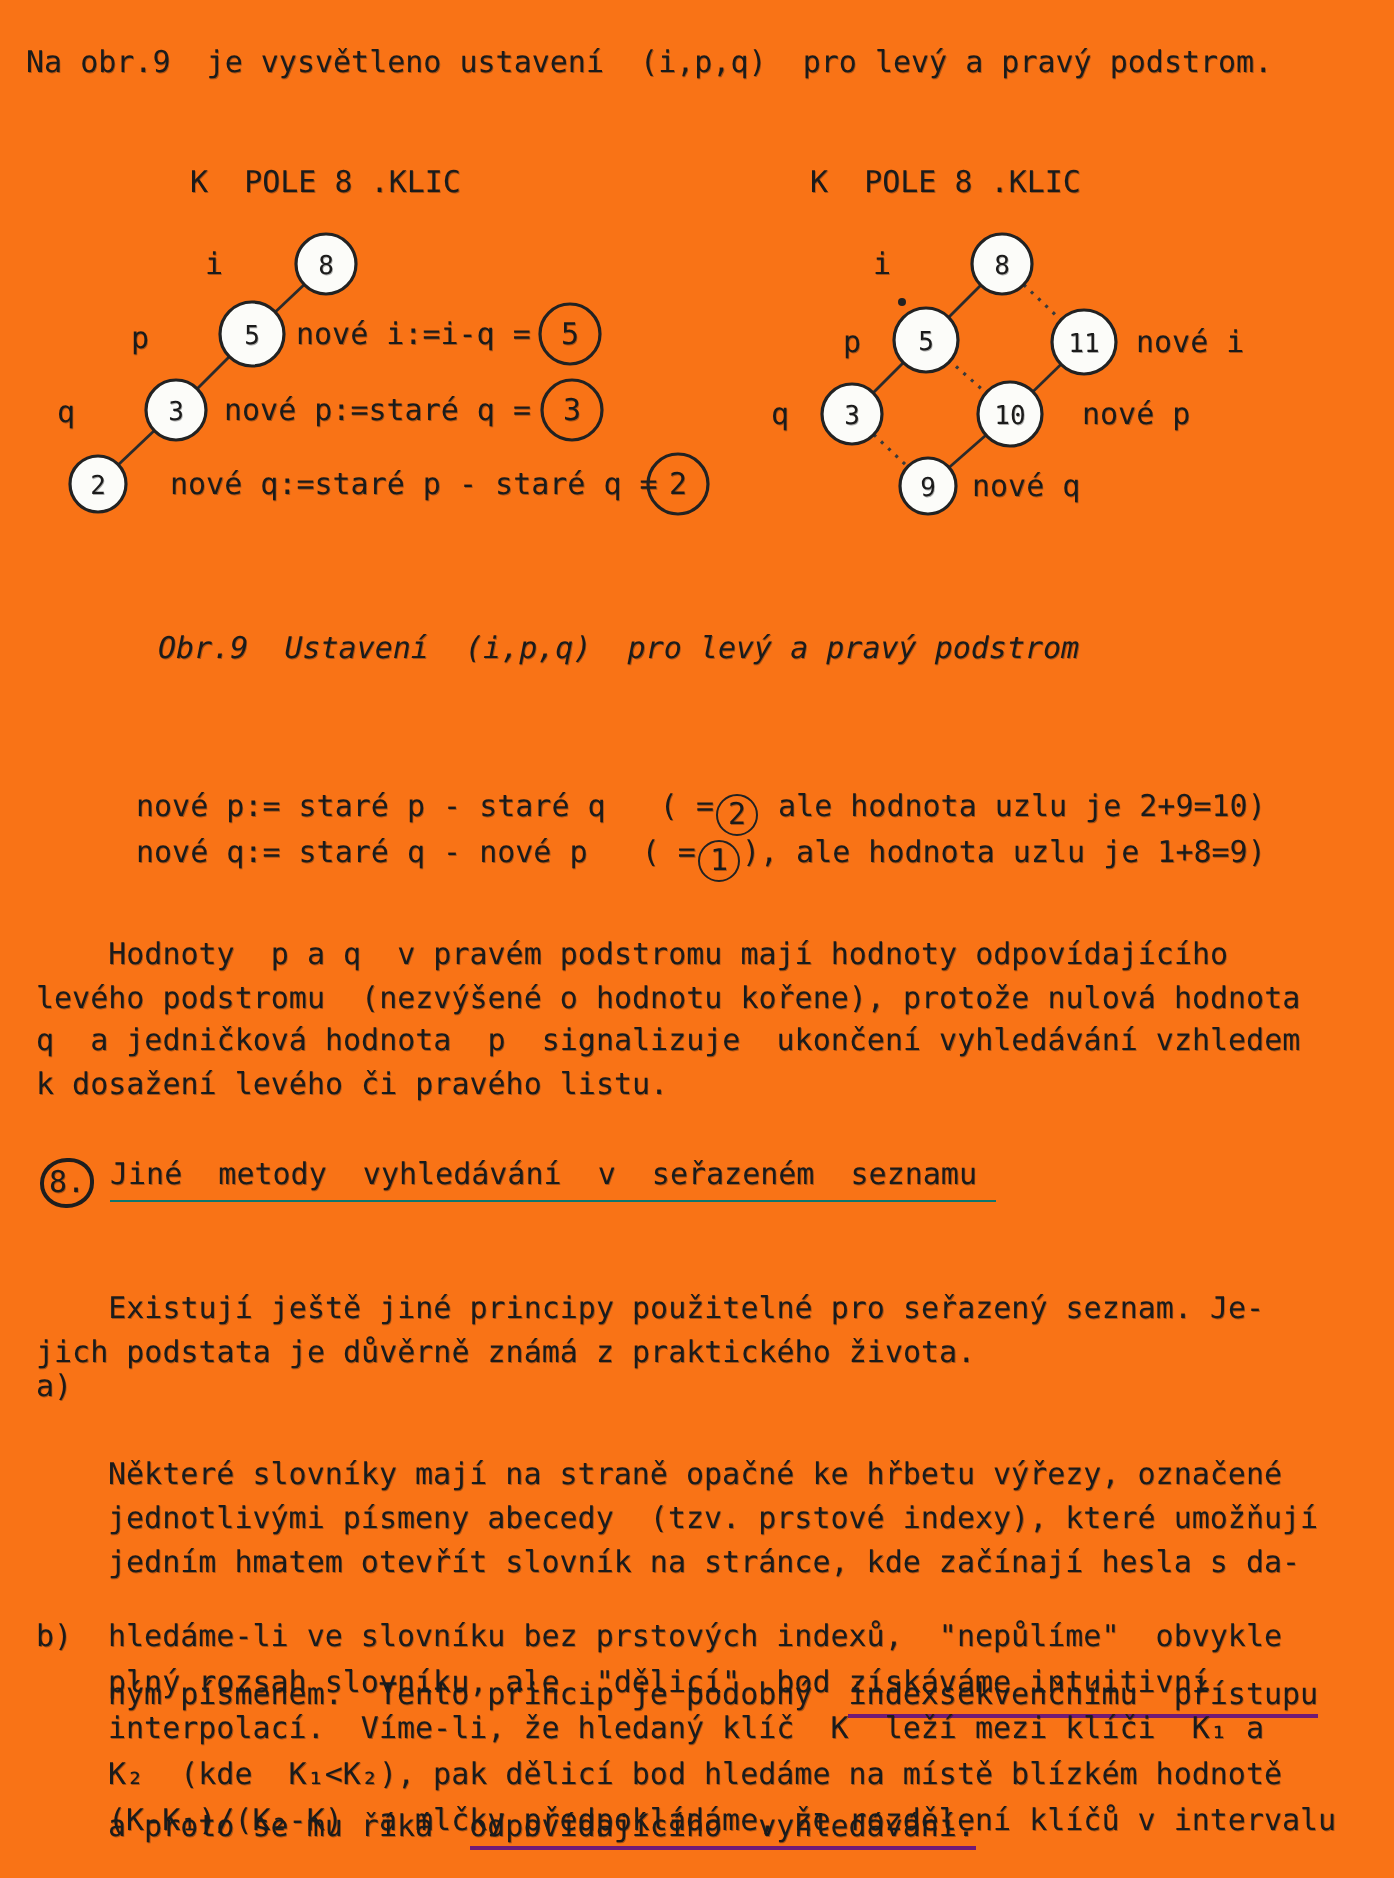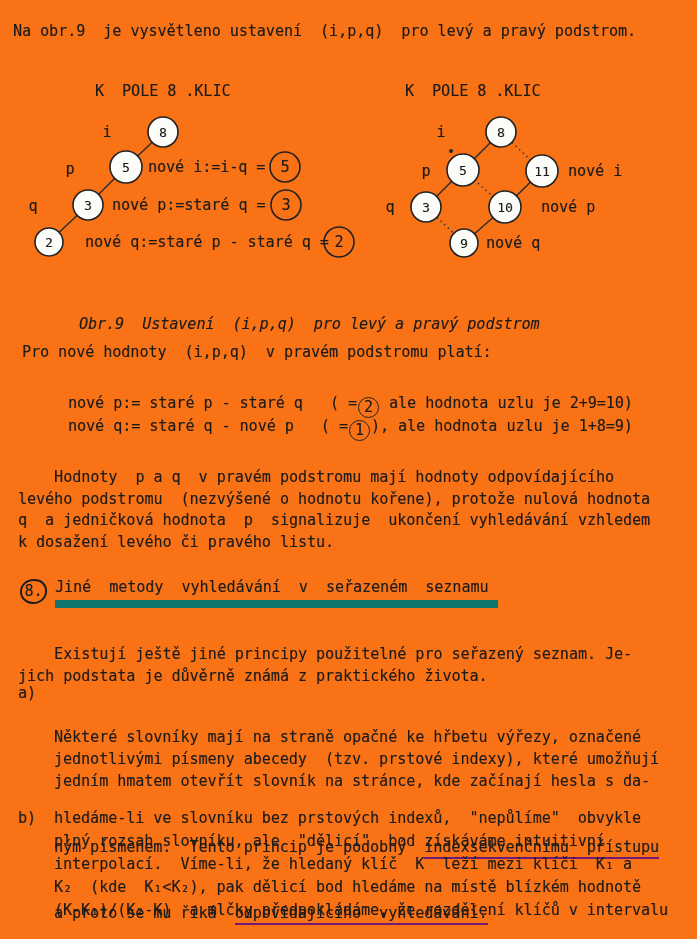--- a/index.html
+++ b/index.html
@@ -43,21 +43,21 @@
     border:2px solid #1e1e1e;
     border-radius:50% 45% 50% 48%;
     line-height:21px;
     text-align:center;
     font-size:15px;
   }
   .sectitle{
     position:absolute;
     font-size:15px;
     white-space:pre;
-    border-bottom:8px solid #0f766e;
+    border-bottom:1px solid #0f766e;
     padding-bottom:4px;
     padding-right:10px;
   }
   svg text{
     font-family:"DejaVu Sans Mono", "Liberation Mono", monospace;
     fill:#1b1b1b;
   }
   svg .ann{font-size:15px;}
   svg .num{font-size:13px;}
   svg .lbl{font-size:15px;}
@@ -144,21 +144,20 @@
       <text class="lbl" x="426" y="176">p</text>
       <text class="lbl" x="390" y="212">q</text>
     </g>
     <text class="ann" x="568" y="176">nové i</text>
     <text class="ann" x="541" y="212">nové p</text>
     <text class="ann" x="486" y="248">nové q</text>
   </svg>
 
   <div class="t" style="top:313px;left:79px;font-style:italic;">Obr.9  Ustavení  (i,p,q)  pro levý a pravý podstrom</div>
 
-  <div class="t" style="top:341px;left:22px;">Pro nové hodnoty  (i,p,q)  v pravém podstromu platí:</div>
 
   <div class="t" style="top:392px;left:68px;"><span>nové p:= staré p - staré q   ( =</span><span class="cnum">2</span><span> ale hodnota uzlu je 2+9=10)</span></div>
   <div class="t" style="top:415px;left:68px;"><span>nové q:= staré q - nové p   ( =</span><span class="cnum">1</span><span>), ale hodnota uzlu je 1+8=9)</span></div>
 
   <div class="t p1" style="top:467px;left:18px;">    Hodnoty  p a q  v pravém podstromu mají hodnoty odpovídajícího
 levého podstromu  (nezvýšené o hodnotu kořene), protože nulová hodnota
 q  a jedničková hodnota  p  signalizuje  ukončení vyhledávání vzhledem
 k dosažení levého či pravého listu.</div>
 
   <div class="secnum" style="top:579px;left:20px;">8.</div>

